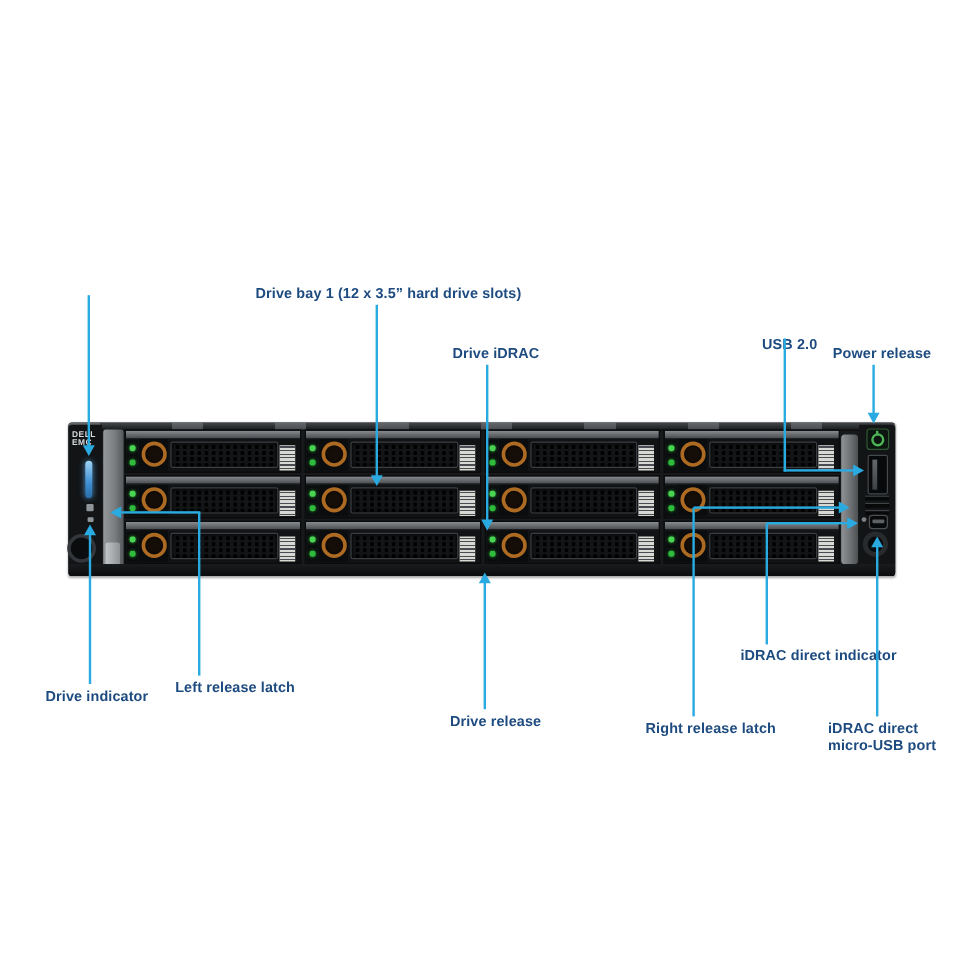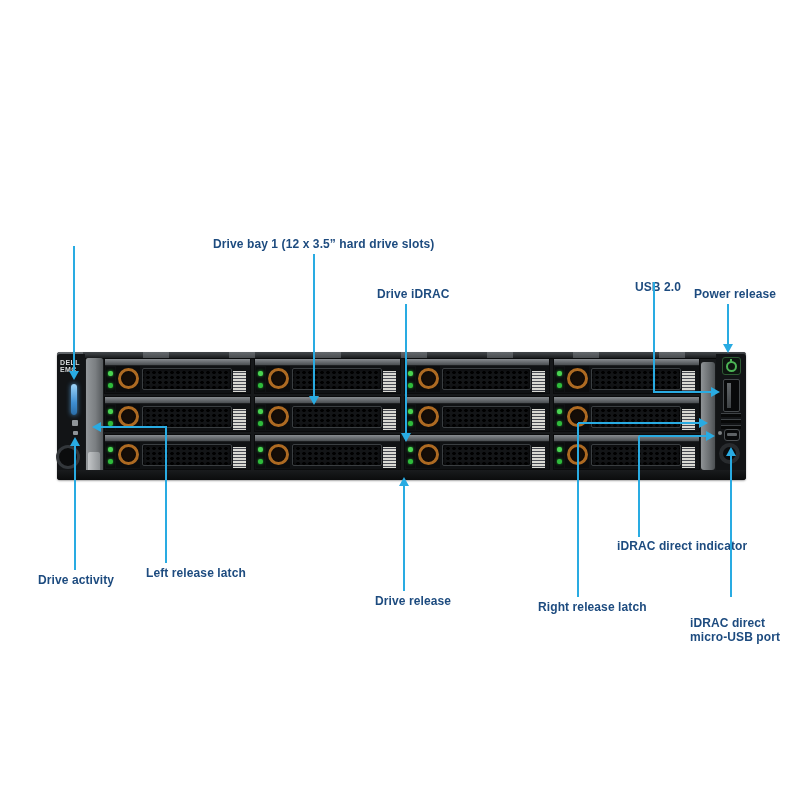--- a/index.html
+++ b/index.html
@@ -303,26 +303,26 @@
       <div class="knob"></div>
     </div>
 
     <div class="bottom-rim"></div>
   </div>
 
   <div class="callout-label" style="left:213px;top:237px;">Drive bay 1 (12 x 3.5” hard drive slots)</div>
   <div class="callout-label" style="left:377px;top:287px;">Drive iDRAC</div>
   <div class="callout-label" style="left:635px;top:280px;">USB 2.0</div>
   <div class="callout-label" style="left:694px;top:287px;">Power release</div>
-  <div class="callout-label" style="left:38px;top:573px;">Drive activity</div>
+  <div class="callout-label" style="left:38px;top:573px;">Drive indicator</div>
   <div class="callout-label" style="left:146px;top:566px;">Left release latch</div>
   <div class="callout-label" style="left:375px;top:594px;">Drive release</div>
   <div class="callout-label" style="left:538px;top:600px;text-align:right;">Right release latch</div>
   <div class="callout-label" style="left:596px;top:539px;margin-left:21px;">iDRAC direct indicator</div>
-  <div class="callout-label" style="left:690px;top:600px;margin-top:16px;">iDRAC direct
+  <div class="callout-label" style="left:690px;top:600px;">iDRAC direct
 micro-USB port</div>
 
   <div class="line" style="left:73px;top:246px;width:2px;height:126px;"></div>
   <div class="arrow down" style="left:69px;top:371px;"></div>
 
   <div class="line" style="left:313px;top:254px;width:2px;height:143px;"></div>
   <div class="arrow down" style="left:309px;top:396px;"></div>
 
   <div class="line" style="left:405px;top:304px;width:2px;height:130px;"></div>
   <div class="arrow down" style="left:401px;top:433px;"></div>

